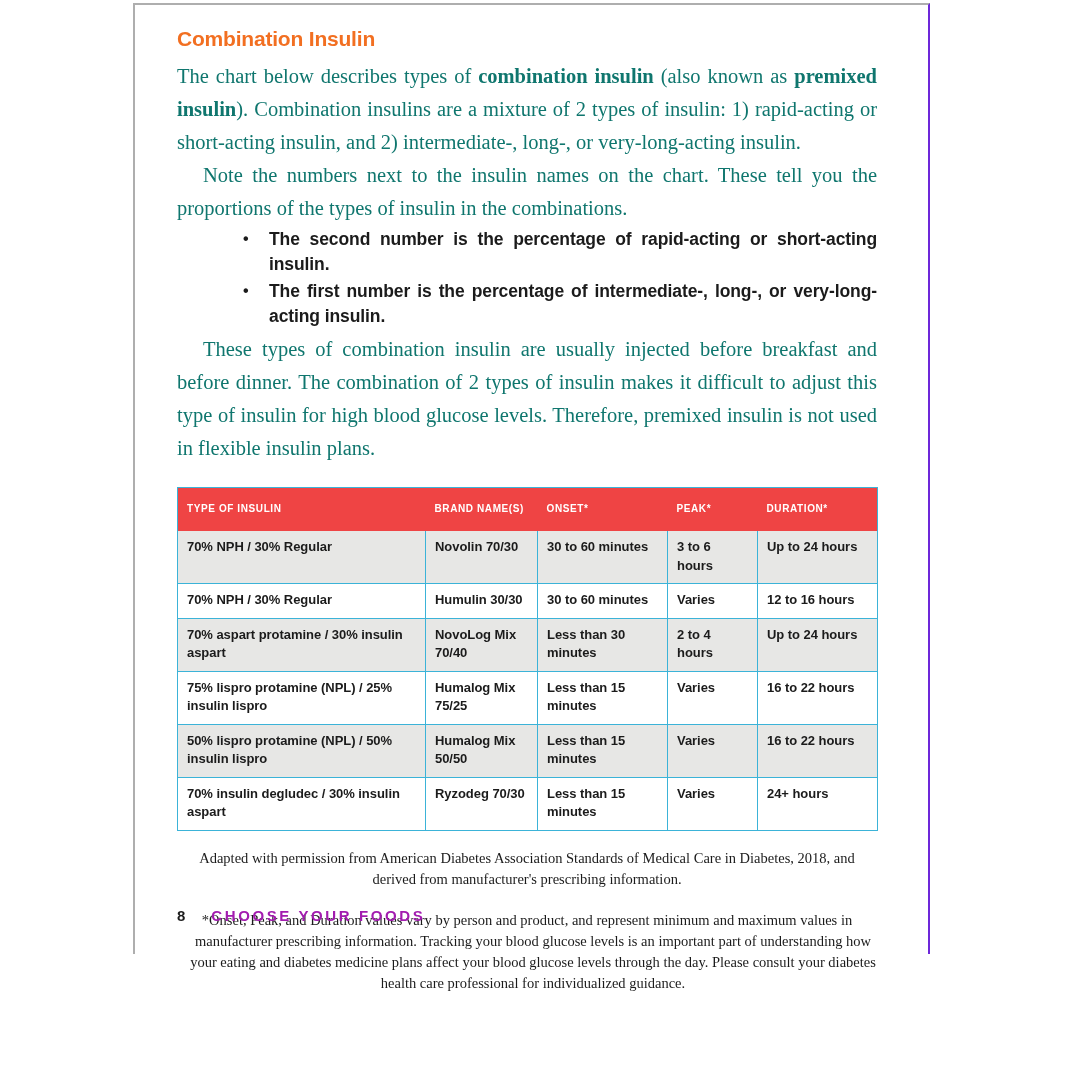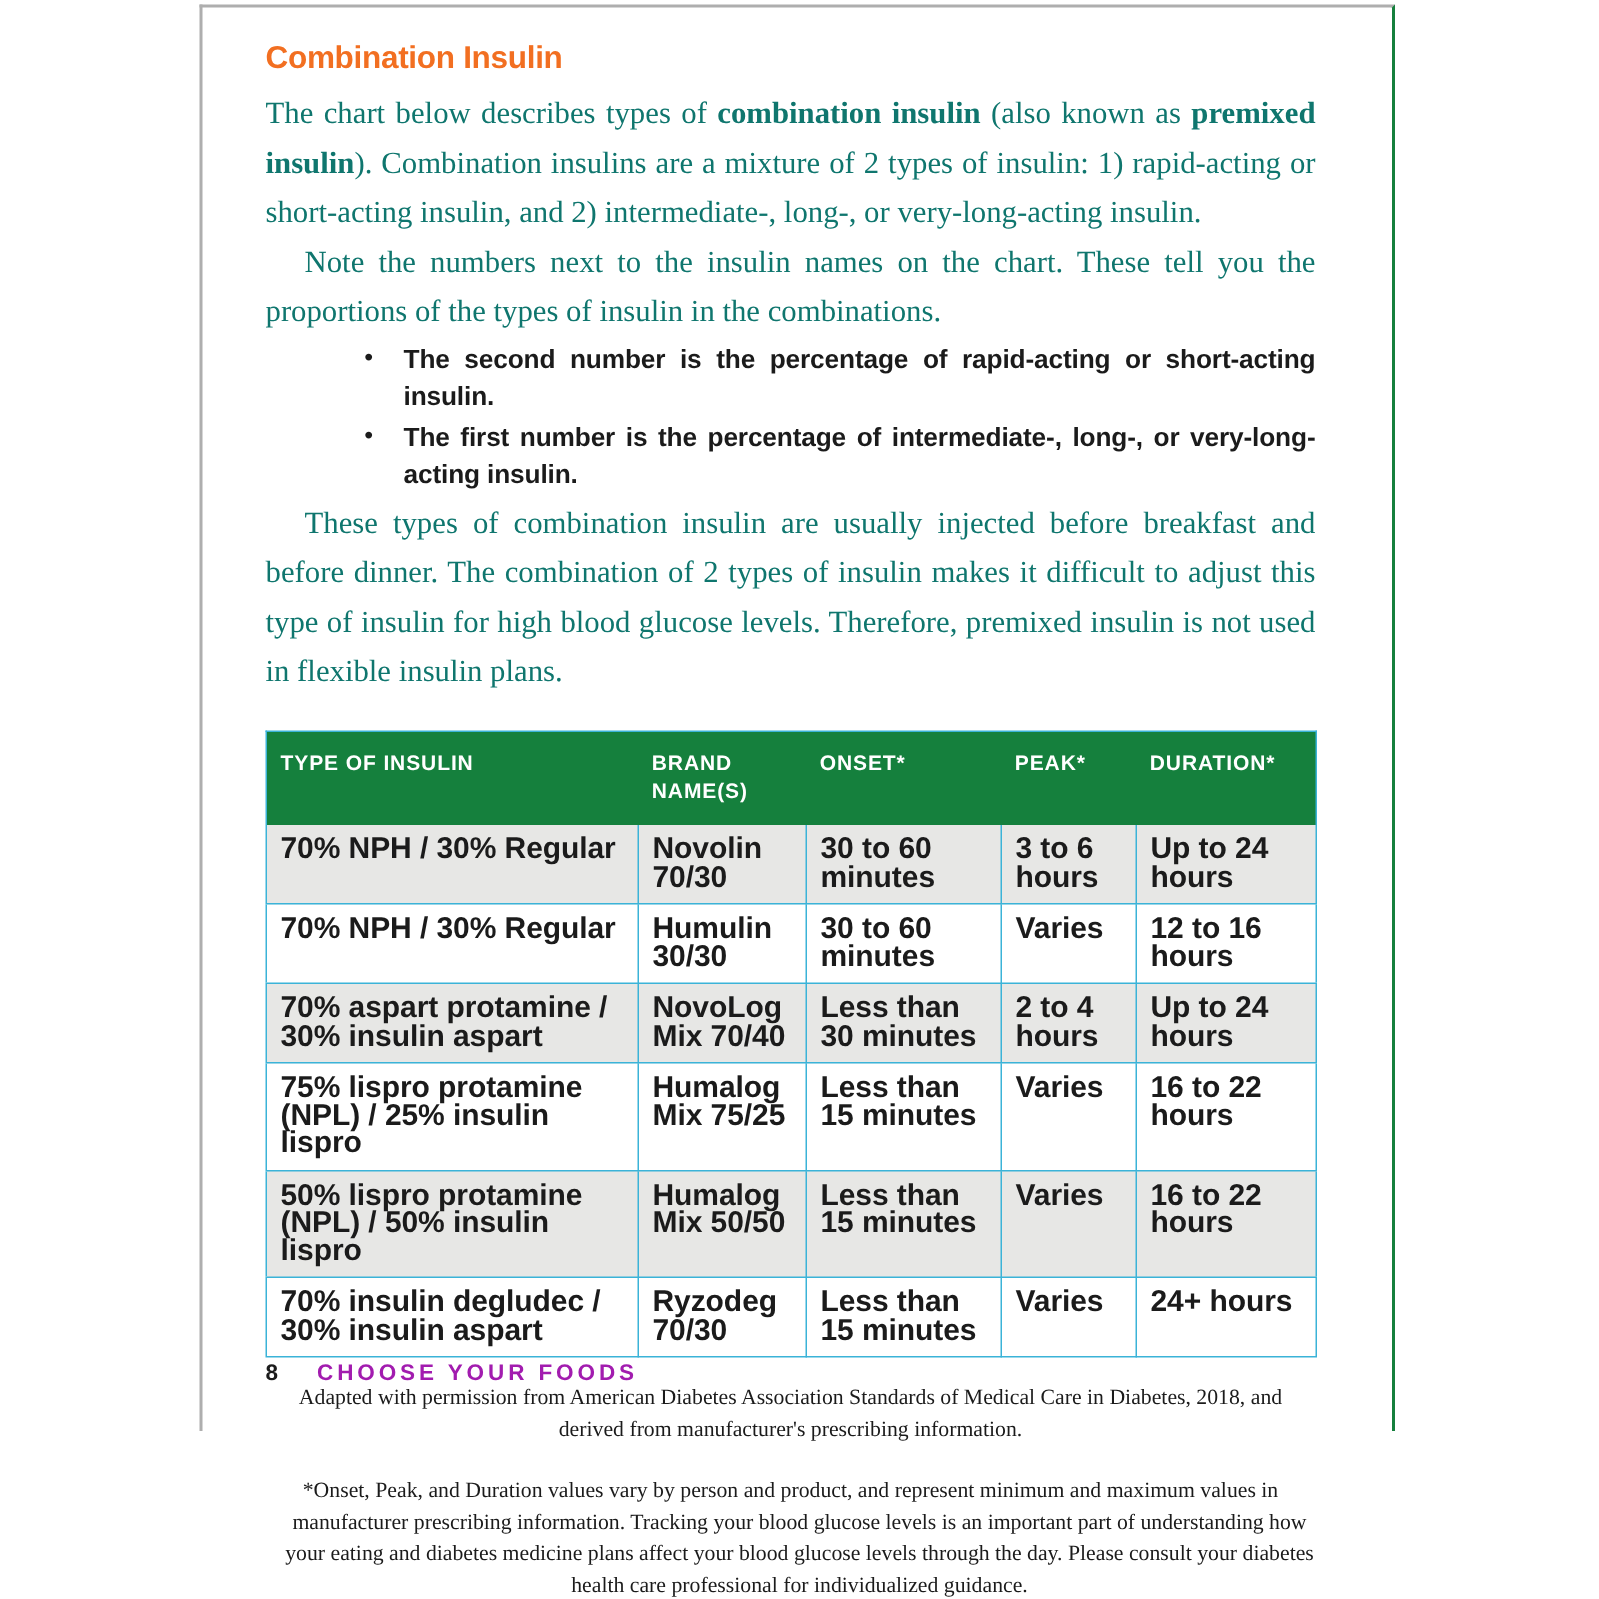--- a/index.html
+++ b/index.html
@@ -18,21 +18,21 @@
   
   #page-sheet {
     position: absolute;
     left: 133px;
     top: 3px;
     width: 797px;
     height: 951px;
     background: #ffffff;
     border-left: 2px solid #aeaeae;
     border-top: 2px solid #aeaeae;
-    border-right: 2px solid #15803d;
+    border-right: 2px solid #6d28d9;
     box-sizing: border-box;
   }
   #left-gutter {
     position: absolute;
     left: 0;
     top: 0;
     width: 133px;
     height: 1066px;
     background: #ffffff;
   }
@@ -98,36 +98,36 @@
 
   
   .insulin-table {
     border-collapse: collapse;
     width: 700px;
     margin: 22px 0 0 0;
     table-layout: fixed;
     border: 1.5px solid #3BB3D8;
   }
   .insulin-table th {
-    background: #15803d;
+    background: #ef4444;
     color: #ffffff;
     font-family: "Liberation Sans Narrow", "Liberation Sans", sans-serif;
     font-weight: bold;
-    font-size: 14px;
+    font-size: 10px;
     letter-spacing: 0.6px;
     text-align: left;
     vertical-align: top;
     padding: 11px 9px 13px 9px;
     line-height: 19px;
     border: none;
   }
   .insulin-table td {
     font-family: "Liberation Sans Narrow", "Liberation Sans", sans-serif;
     font-weight: bold;
-    font-size: 20px;
+    font-size: 13px;
     line-height: 18.5px;
     color: #1b1b1b;
     vertical-align: top;
     padding: 7px 9px 8px 9px;
     border-right: 1.5px solid #3BB3D8;
     border-bottom: 1.5px solid #3BB3D8;
     letter-spacing: -0.05px;
     margin-top: 24px;
   }
   .insulin-table td:last-child { border-right: none; }

